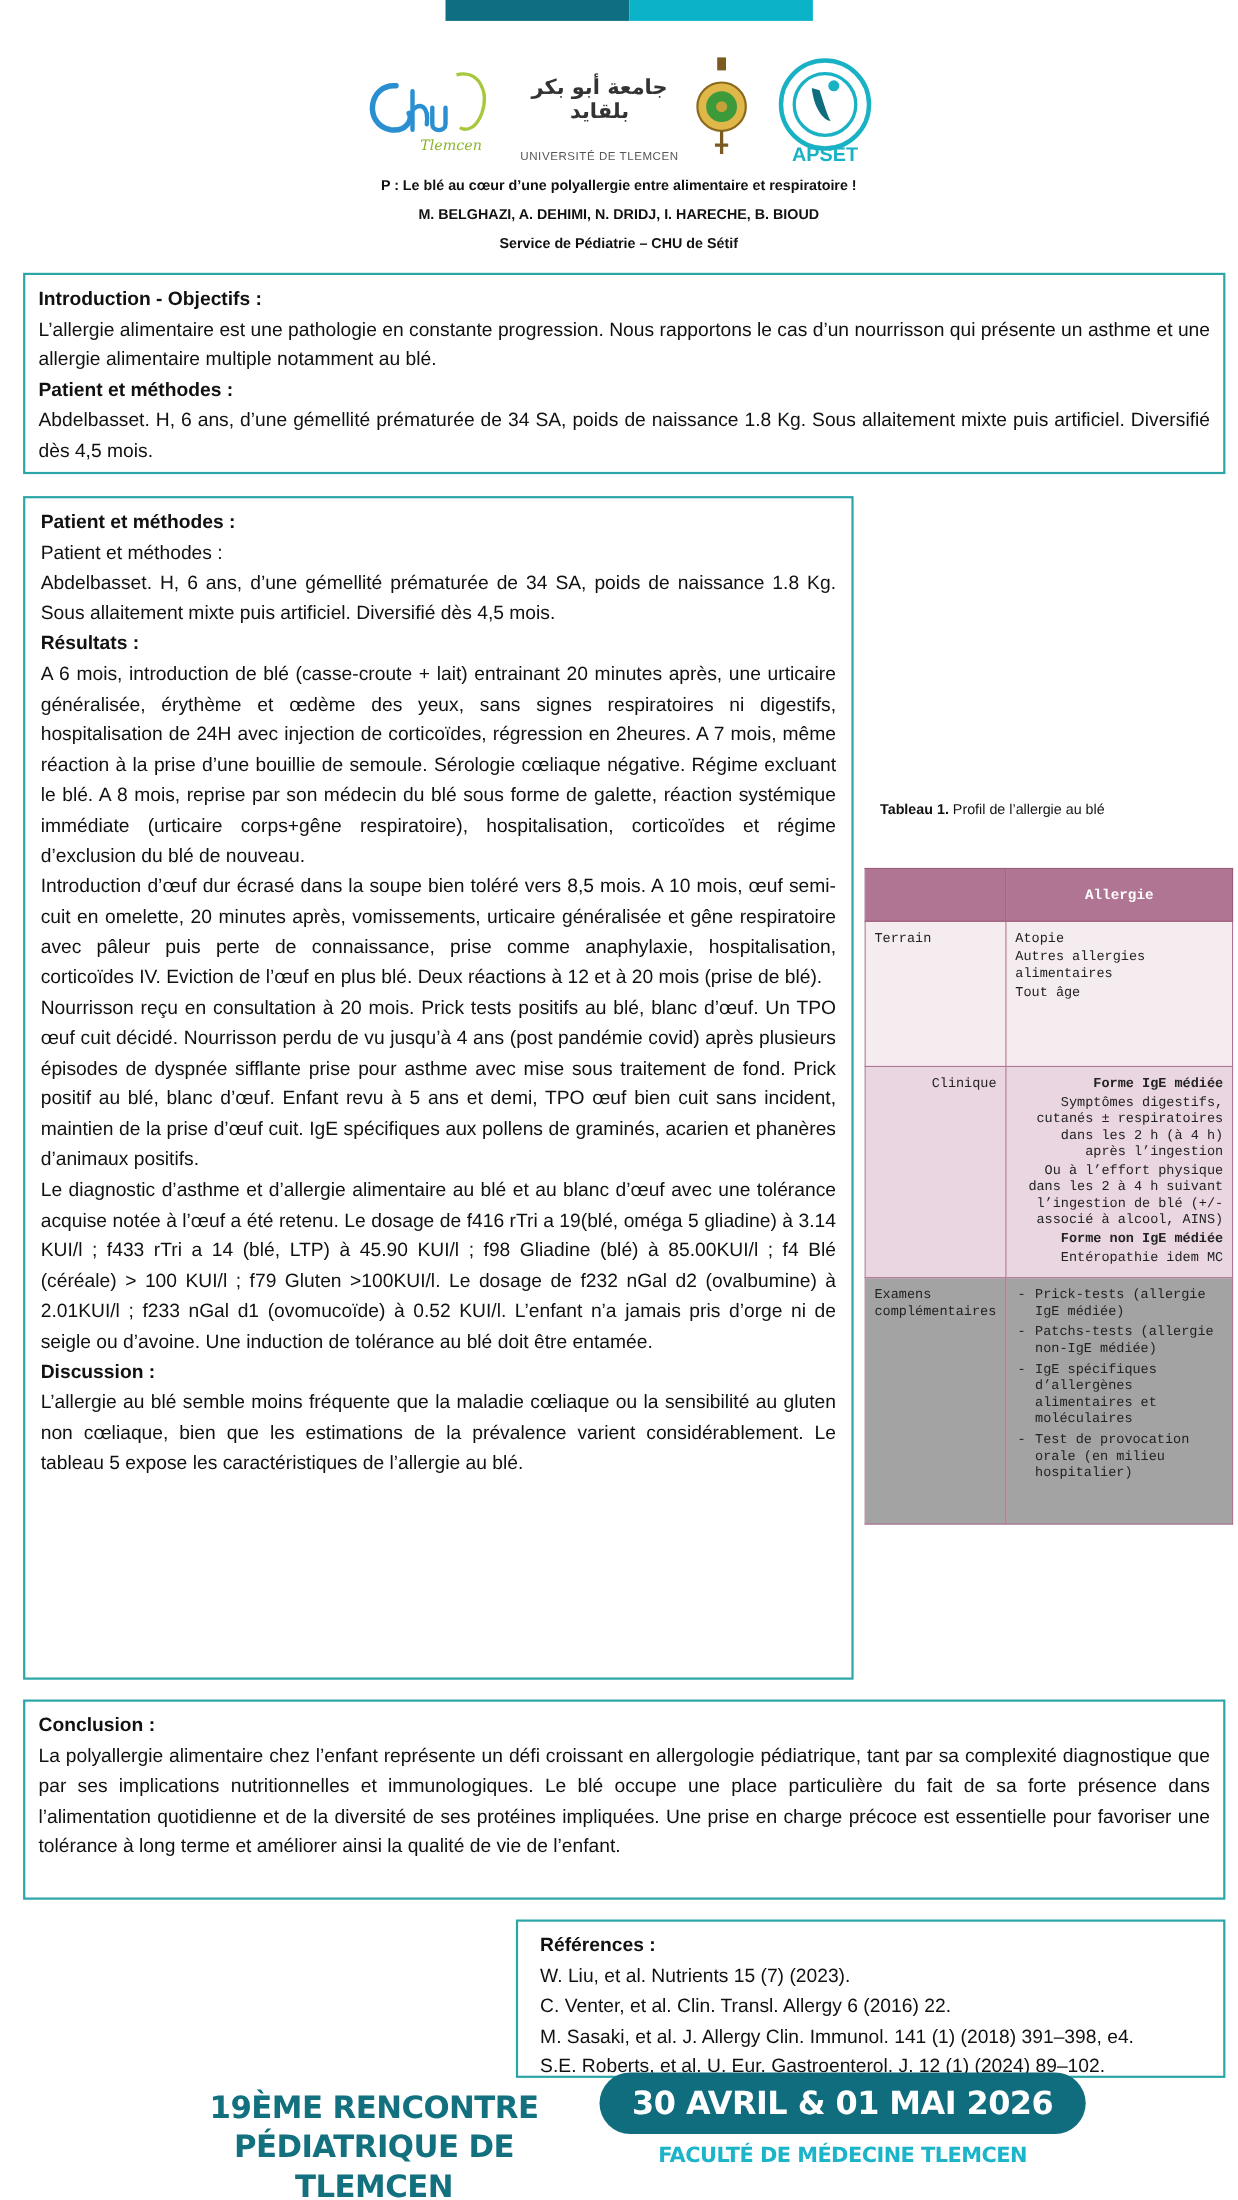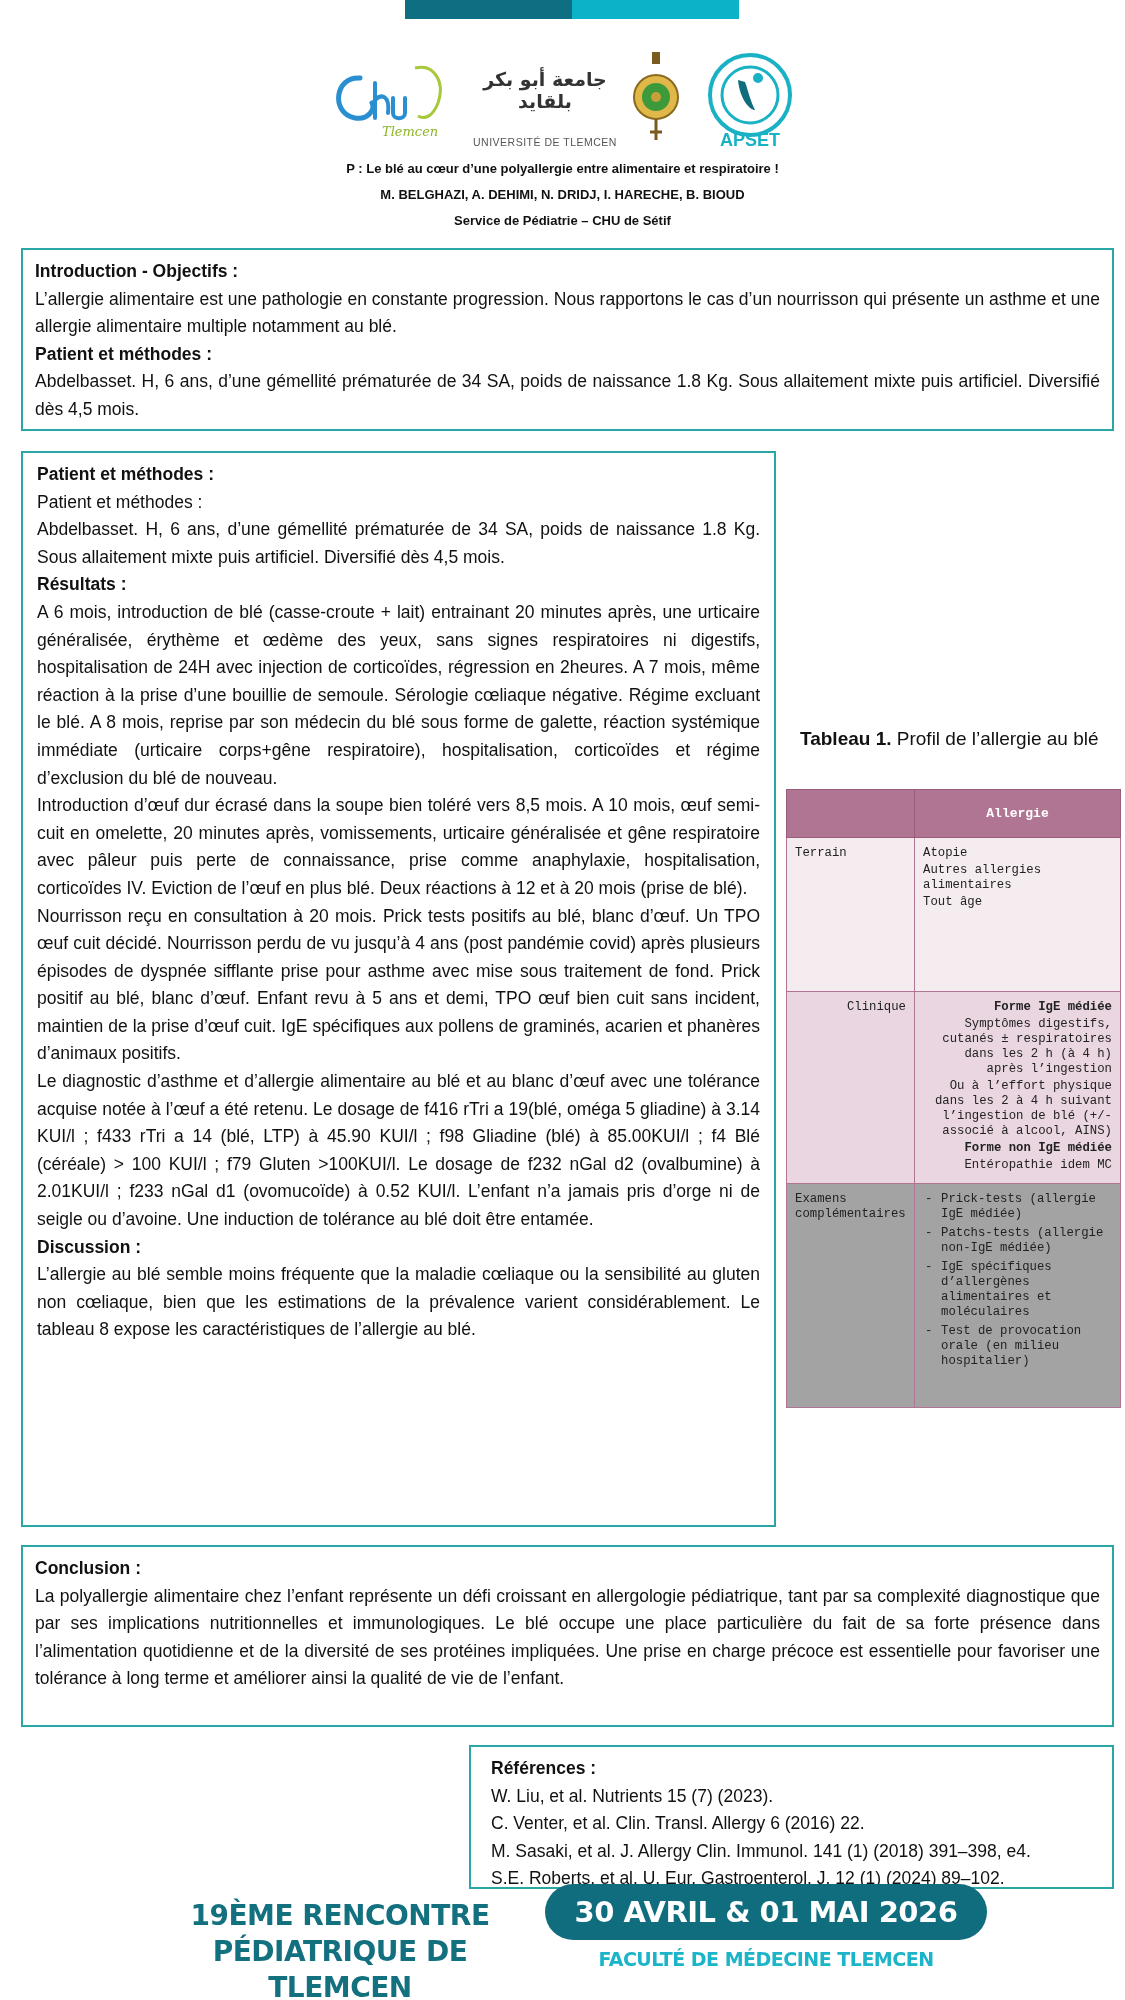--- a/index.html
+++ b/index.html
@@ -23,28 +23,28 @@
 
   .box { position: absolute; border: 2px solid #2aa5a8; background: #fff; padding: 8px 12px; font-size: 17.5px; line-height: 27.6px; text-align: justify; }
   .box .h { font-weight: bold; display: block; }
   .box p { display: block; }
 
   .box-intro { left: 21px; top: 248px; width: 1093px; height: 183px; }
   .box-main { left: 21px; top: 451px; width: 755px; height: 1076px; padding: 8px 14px; }
   .box-concl { left: 21px; top: 1545px; width: 1093px; height: 182px; }
   .box-refs { left: 469px; top: 1745px; width: 645px; height: 144px; text-align: left; padding: 8px 20px; }
 
-  .table-caption { position: absolute; left: 800px; top: 728px; font-size: 19px; }
+  .table-caption { position: absolute; left: 800px; top: 728px; font-size: 13px; }
   .table-caption b { font-weight: bold; }
 
   .wheat-table { position: absolute; left: 786px; top: 789px; width: 335px; border-collapse: collapse; font-family: Liberation Mono, monospace; font-size: 12.3px; line-height: 15px; }
   .wheat-table th { background: #b07592; color: #fff; height: 48px; font-weight: bold; font-size: 13px; border: 1px solid #9a5d7c; }
   .wheat-table td { border: 1px solid #b07592; vertical-align: top; padding: 8px 8px; color: #222; }
   .wheat-table td.lbl { width: 128px; }
-  .wheat-table tr.r1 td { background: #f5ecf0; height: 154px; }
+  .wheat-table tr.r1 td { background: #f5ecf0; height: 132px; }
   .wheat-table tr.r2 td { background: #ead6e0; height: 144px; text-align: right; }
   .wheat-table tr.r3 td { background: #a3a3a3; height: 224px; }
   .wheat-table .line { display: block; margin-bottom: 2px; }
   .wheat-table .line.b { font-weight: bold; }
   .wheat-table ul { list-style: none; }
   .wheat-table li { position: relative; padding-left: 18px; margin-bottom: 4px; }
   .wheat-table li::before { content: "-"; position: absolute; left: 2px; }
 
   .footer-left { position: absolute; left: 140px; top: 1898px; width: 400px; text-align: center; font-family: "DejaVu Sans", sans-serif; font-weight: bold; color: #13707f; font-size: 28px; line-height: 36px; letter-spacing: -0.5px; }
   .footer-date { position: absolute; left: 545px; top: 1884px; width: 442px; height: 56px; border-radius: 28px; background: #0f6d7e; color: #fff; font-family: "DejaVu Sans", sans-serif; font-weight: bold; font-size: 29px; line-height: 56px; text-align: center; letter-spacing: -0.5px; }
@@ -108,21 +108,21 @@
 <div class="box box-main">
   <span class="h">Patient et méthodes :</span>
   <p>Patient et méthodes :</p>
   <p>Abdelbasset. H, 6 ans, d’une gémellité prématurée de 34 SA, poids de naissance 1.8 Kg. Sous allaitement mixte puis artificiel. Diversifié dès 4,5 mois.</p>
   <span class="h">Résultats :</span>
   <p>A 6 mois, introduction de blé (casse-croute + lait) entrainant 20 minutes après, une urticaire généralisée, érythème et œdème des yeux, sans signes respiratoires ni digestifs, hospitalisation de 24H avec injection de corticoïdes, régression en 2heures. A 7 mois, même réaction à la prise d’une bouillie de semoule. Sérologie cœliaque négative. Régime excluant le blé. A 8 mois, reprise par son médecin du blé sous forme de galette, réaction systémique immédiate (urticaire corps+gêne respiratoire), hospitalisation, corticoïdes et régime d’exclusion du blé de nouveau.</p>
   <p>Introduction d’œuf dur écrasé dans la soupe bien toléré vers 8,5 mois. A 10 mois, œuf semi-cuit en omelette, 20 minutes après, vomissements, urticaire généralisée et gêne respiratoire avec pâleur puis perte de connaissance, prise comme anaphylaxie, hospitalisation, corticoïdes IV. Eviction de l’œuf en plus blé. Deux réactions à 12 et à 20 mois (prise de blé).</p>
   <p>Nourrisson reçu en consultation à 20 mois. Prick tests positifs au blé, blanc d’œuf. Un TPO œuf cuit décidé. Nourrisson perdu de vu jusqu’à 4 ans (post pandémie covid) après plusieurs épisodes de dyspnée sifflante prise pour asthme avec mise sous traitement de fond. Prick positif au blé, blanc d’œuf. Enfant revu à 5 ans et demi, TPO œuf bien cuit sans incident, maintien de la prise d’œuf cuit. IgE spécifiques aux pollens de graminés, acarien et phanères d’animaux positifs.</p>
   <p>Le diagnostic d’asthme et d’allergie alimentaire au blé et au blanc d’œuf avec une tolérance acquise notée à l’œuf a été retenu. Le dosage de f416 rTri a 19(blé, oméga 5 gliadine) à 3.14 KUI/l ; f433 rTri a 14 (blé, LTP) à 45.90 KUI/l ; f98 Gliadine (blé) à 85.00KUI/l ; f4 Blé (céréale) &gt; 100 KUI/l ; f79 Gluten &gt;100KUI/l. Le dosage de f232 nGal d2 (ovalbumine) à 2.01KUI/l ; f233 nGal d1 (ovomucoïde) à 0.52 KUI/l. L’enfant n’a jamais pris d’orge ni de seigle ou d’avoine. Une induction de tolérance au blé doit être entamée.</p>
   <span class="h">Discussion :</span>
-  <p>L’allergie au blé semble moins fréquente que la maladie cœliaque ou la sensibilité au gluten non cœliaque, bien que les estimations de la prévalence varient considérablement. Le tableau 8 expose les caractéristiques de l’allergie au blé.</p>
+  <p>L’allergie au blé semble moins fréquente que la maladie cœliaque ou la sensibilité au gluten non cœliaque, bien que les estimations de la prévalence varient considérablement. Le tableau 5 expose les caractéristiques de l’allergie au blé.</p>
 </div>
 
 <div class="table-caption">
   <b>Tableau 1.</b><span> Profil de l’allergie au blé</span>
 </div>
 
 <table class="wheat-table">
   <thead>
     <tr>
       <th></th>

